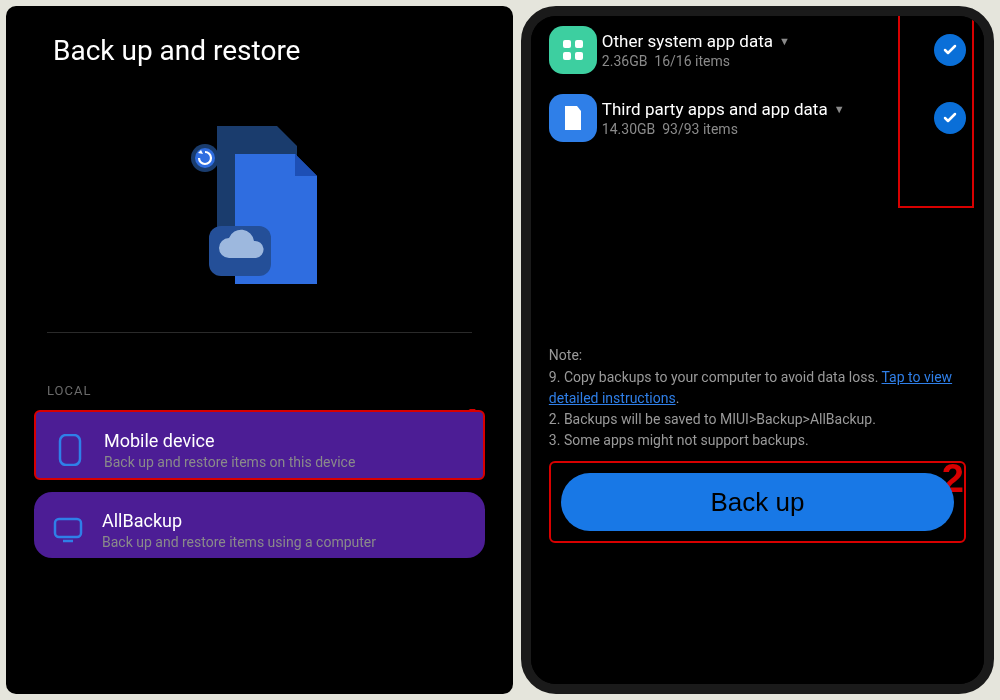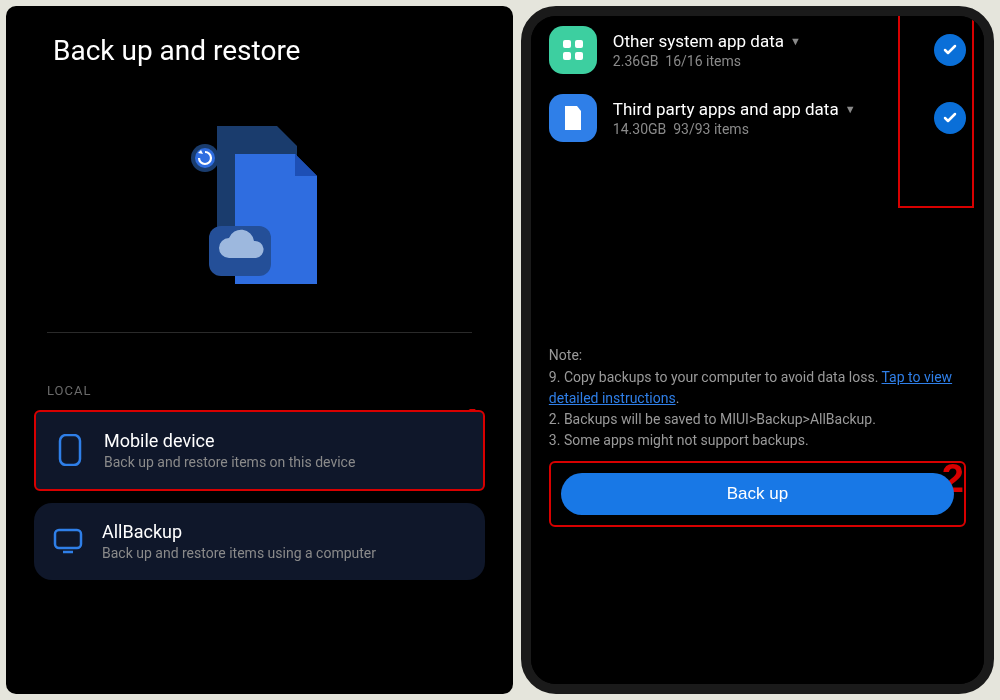--- a/index.html
+++ b/index.html
@@ -77,23 +77,23 @@
       top: 440px;
       font-family: 'Segoe UI', sans-serif;
     }
     .section-label {
       color: #6a6a6a;
       font-size: 13px;
       letter-spacing: 1px;
       margin: 50px 0 12px 16px;
     }
     .list-item {
-      background: #0f172a;
+      background: #4c1d95;
       border-radius: 18px;
-      padding: 18px 18px 19px 18px;
+      padding: 18px 18px 8px 18px;
       margin: 0 3px 12px;
       display: flex;
       align-items: center;
       gap: 18px;
       position: relative;
     }
     .highlight-red {
       border: 2.5px solid #d80000;
       border-radius: 6px;
     }
@@ -114,21 +114,21 @@
       margin-bottom: 3px;
     }
     .list-item-subtitle {
       color: #8a8a8a;
       font-size: 14px;
     }
     .category-row {
       display: flex;
       align-items: center;
       padding: 10px 18px;
-      gap: 16px;
+      gap: 5px;
     }
     .category-icon {
       width: 48px;
       height: 48px;
       border-radius: 14px;
       display: flex;
       align-items: center;
       justify-content: center;
       flex-shrink: 0;
     }
@@ -196,26 +196,26 @@
       padding: 10px 18px 12px;
       position: relative;
     }
     .backup-button-highlight {
       border: 2.5px solid #d80000;
       border-radius: 6px;
       padding: 10px;
     }
     .backup-button {
       background: #1878e6;
-      color: #ffffff;
+      color: #000000;
       border: none;
       width: 100%;
-      height: 42px;
+      height: 58px;
       border-radius: 30px;
-      font-size: 17px;
+      font-size: 26px;
       cursor: pointer;
     }
     .categories-area { position: relative; }
   </style>
 </head>
 <body>
 
 <div class="phone-screen screen1">
   <h1 class="page-title">Back up and restore</h1>
 

